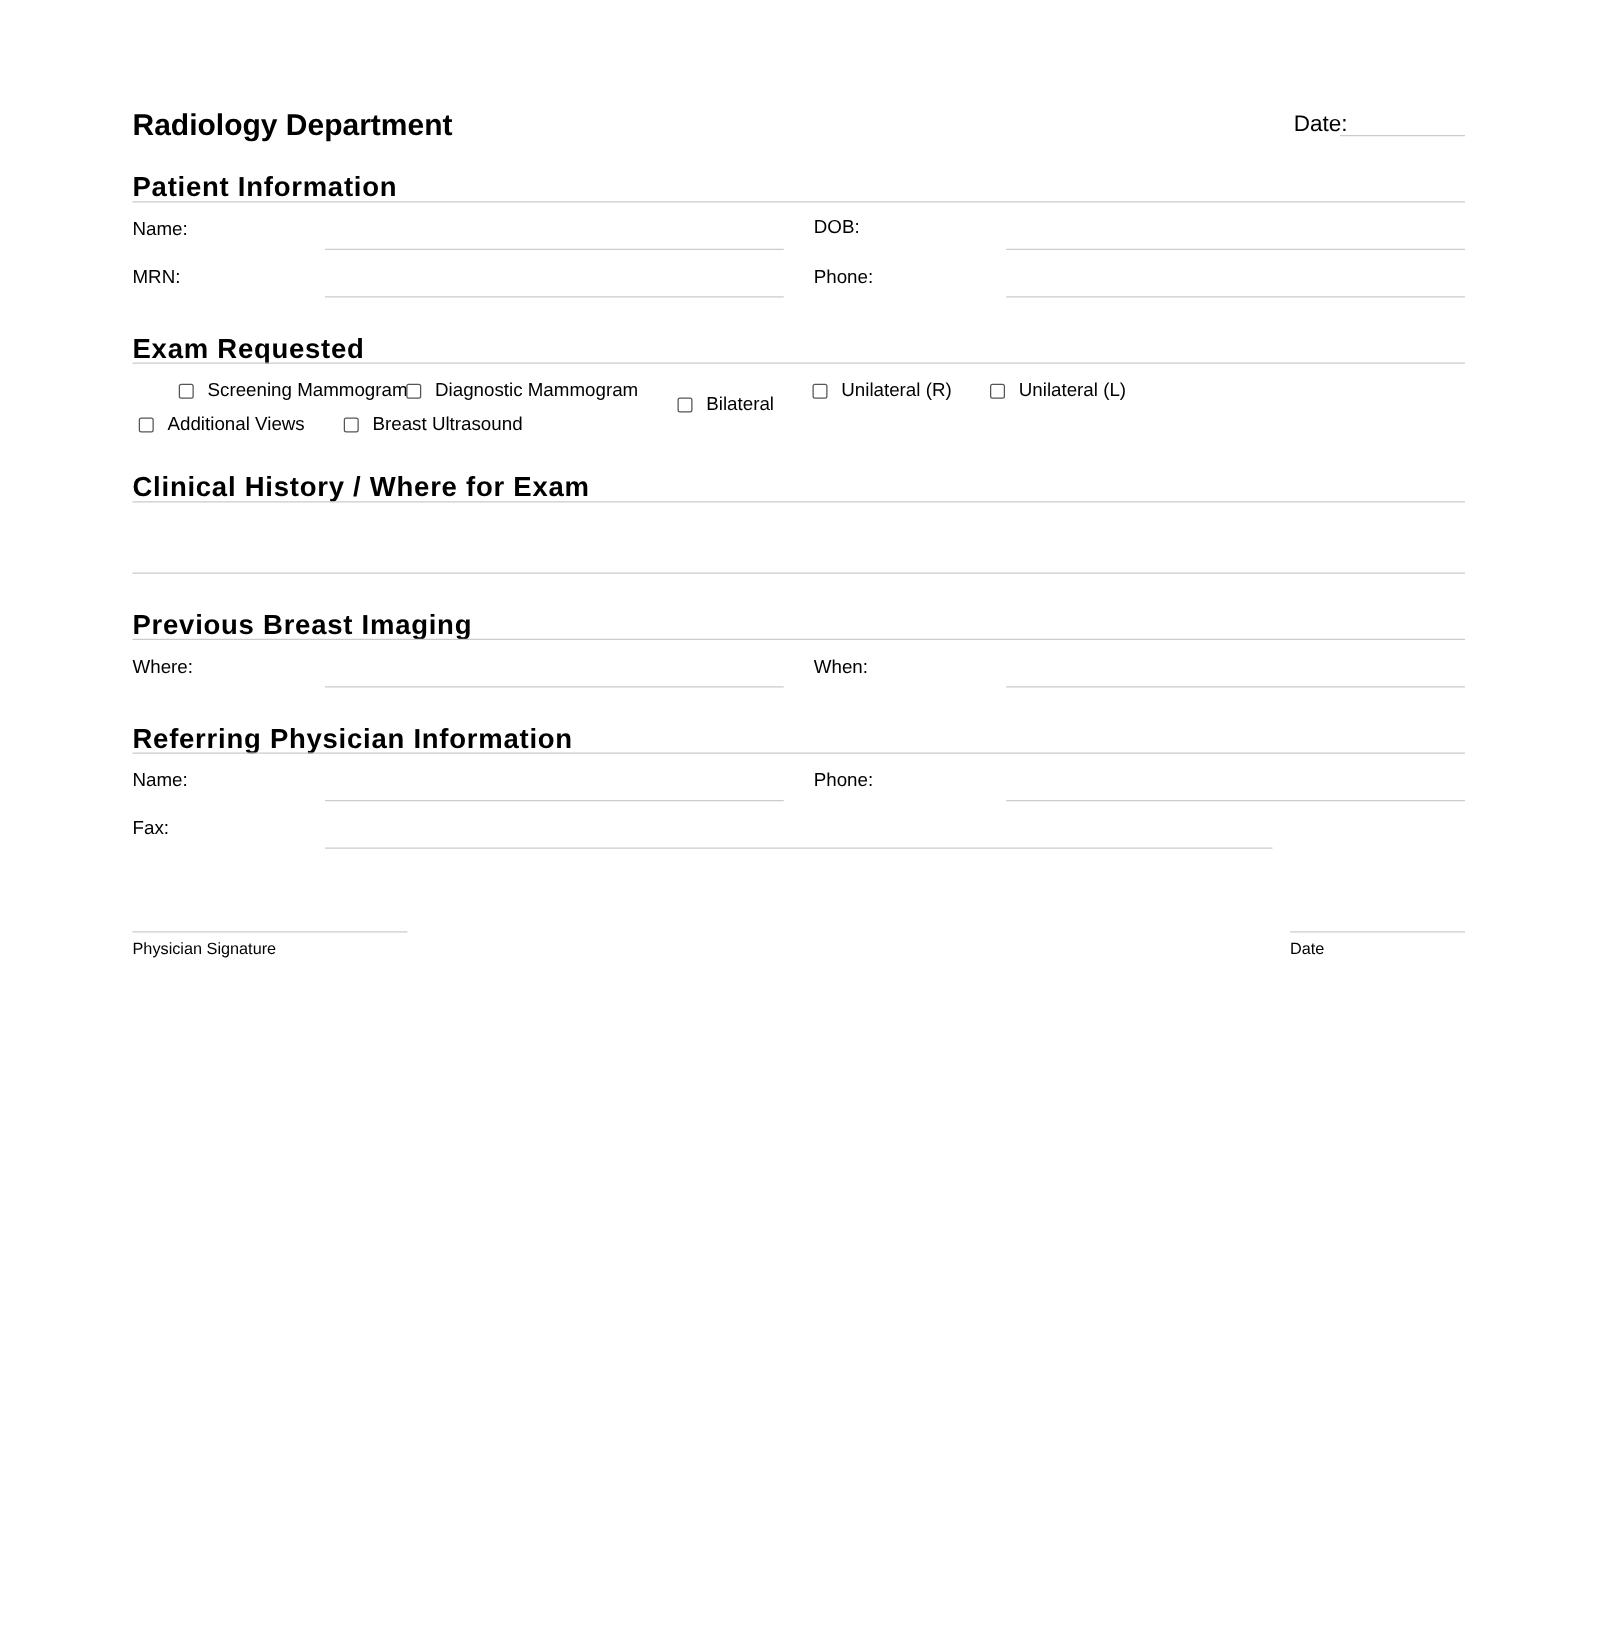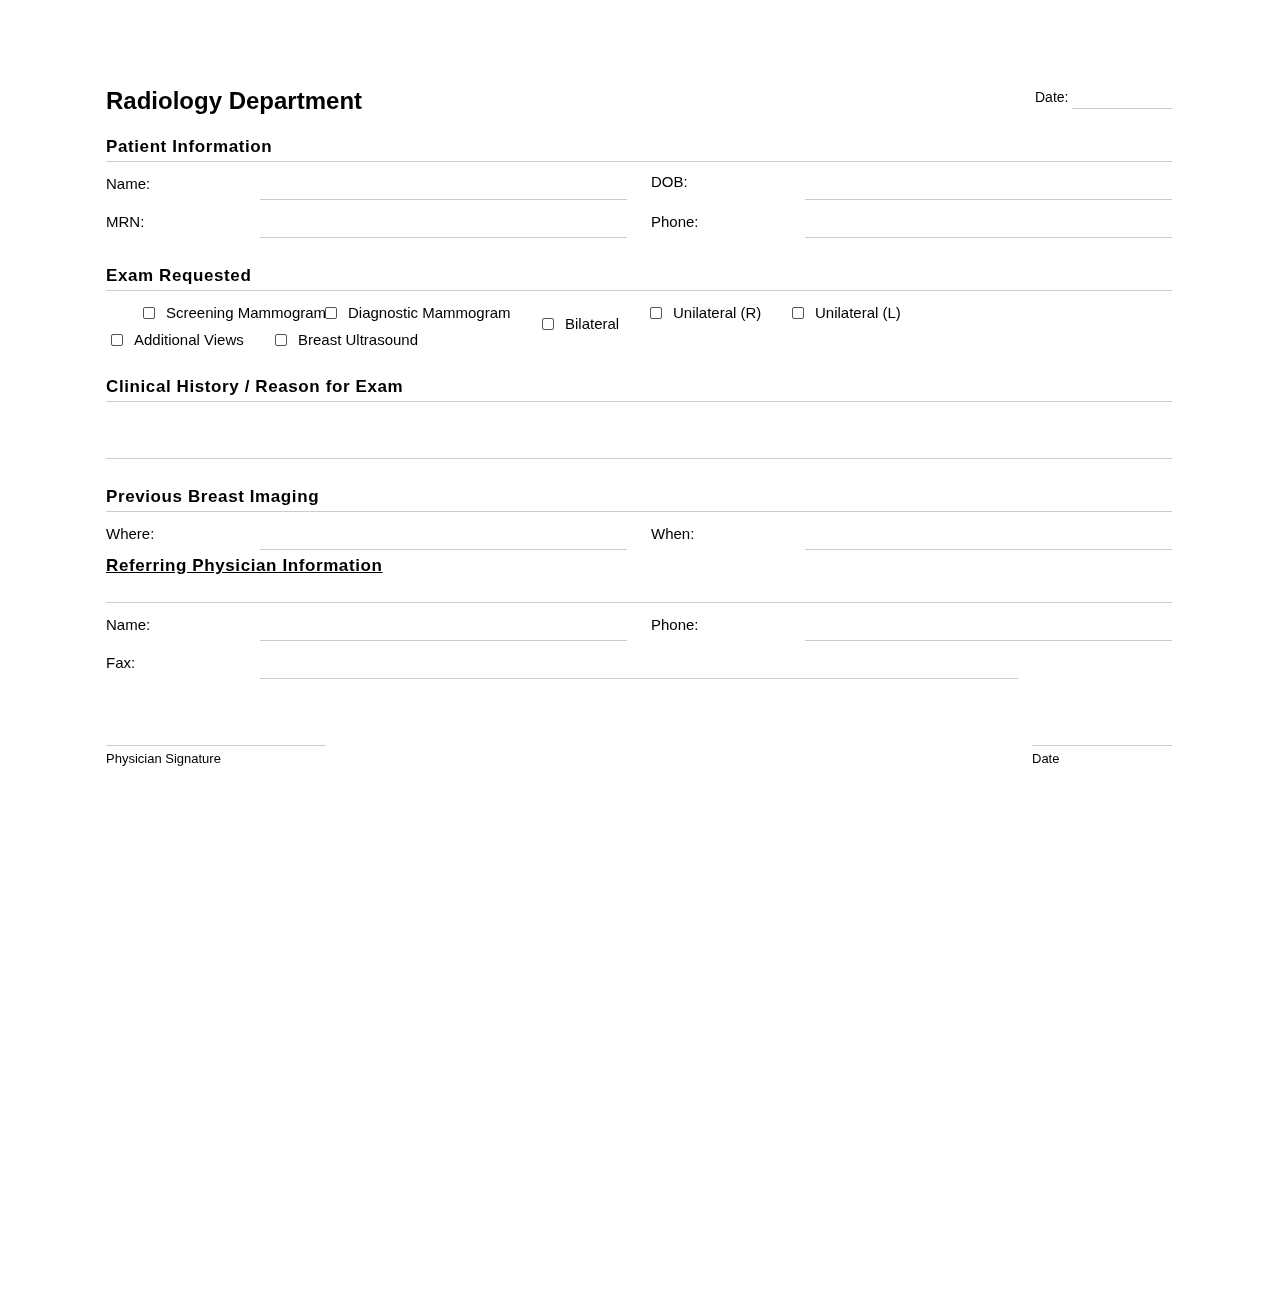--- a/index.html
+++ b/index.html
@@ -1,22 +1,22 @@
 <!DOCTYPE html>
 <html><head>
 <meta charset="utf-8">
 <style>
   html, body { margin: 0; padding: 0; background: #ffffff; }
   body { width: 1278px; height: 1300px; position: relative; font-family: "Liberation Sans", sans-serif; color: #000; }
   .page { position: absolute; left: 106px; top: 0; width: 1066px; }
   .abs { position: absolute; }
   .title { font-size: 24px; font-weight: bold; top: 87px; left: 0; }
-  .date-label { font-size: 14px; top: 89px; left: 929px; }
+  .date-label { font-size: 18px; top: 89px; left: 929px; }
   .date-line { top: 108px; left: 966px; width: 100px; border-bottom: 1px solid #cccccc; height: 0; }
-  .section-h { font-size: 17px; font-weight: bold; letter-spacing: 0.6px; left: 0; width: 1066px; }
+  .section-h { font-size: 22px; font-weight: bold; letter-spacing: 0.6px; left: 0; width: 1066px; }
   .section-rule { left: 0; width: 1066px; height: 0; border-bottom: 1px solid #cccccc; }
   .lbl { font-size: 15px; }
   .fline { height: 0; border-bottom: 1px solid #cccccc; }
   .cb { display: flex; align-items: center; font-size: 15px; }
   .cb .box { width: 10px; height: 10px; border: 1px solid #555; border-radius: 2px; margin-right: 11px; background: #fff; cursor: pointer; }
   .sig-line { height: 0; border-bottom: 1px solid #cccccc; }
   .sig-lbl { font-size: 13px; }
 </style>
 </head>
 <body>
@@ -65,33 +65,33 @@
   </div>
   <div class="abs cb" style="top:331px; left:5px;justify-content:space-between;">
     <span class="box"></span>
     <span>Additional Views</span>
   </div>
   <div class="abs cb" style="top:331px; left:169px;">
     <span class="box"></span>
     <span>Breast Ultrasound</span>
   </div>
 
-  <div class="abs section-h" style="top:377px;">Clinical History / Reason for Exam</div>
+  <div class="abs section-h" style="top:377px;">Clinical History / Where for Exam</div>
   <div class="abs section-rule" style="top:401px;"></div>
   <div class="abs" style="top:403px; left:0; width:1066px; height:55px; border-bottom:1px solid #cccccc;"></div>
 
   <div class="abs section-h" style="top:487px;">Previous Breast Imaging</div>
   <div class="abs section-rule" style="top:511px;"></div>
 
   <div class="abs lbl" style="top:525px; left:0;">Where:</div>
   <div class="abs fline" style="top:549px; left:154px; width:367px;"></div>
   <div class="abs lbl" style="top:525px; left:545px;">When:</div>
   <div class="abs fline" style="top:549px; left:699px; width:367px;"></div>
 
-  <div class="abs section-h" style="top:556px;text-decoration:underline;">Referring Physician Information</div>
+  <div class="abs section-h" style="top:578px;">Referring Physician Information</div>
   <div class="abs section-rule" style="top:602px;"></div>
 
   <div class="abs lbl" style="top:616px; left:0;">Name:</div>
   <div class="abs fline" style="top:640px; left:154px; width:367px;"></div>
   <div class="abs lbl" style="top:616px; left:545px;">Phone:</div>
   <div class="abs fline" style="top:640px; left:699px; width:367px;"></div>
 
   <div class="abs lbl" style="top:654px; left:0;">Fax:</div>
   <div class="abs fline" style="top:678px; left:154px; width:758px;"></div>
 

